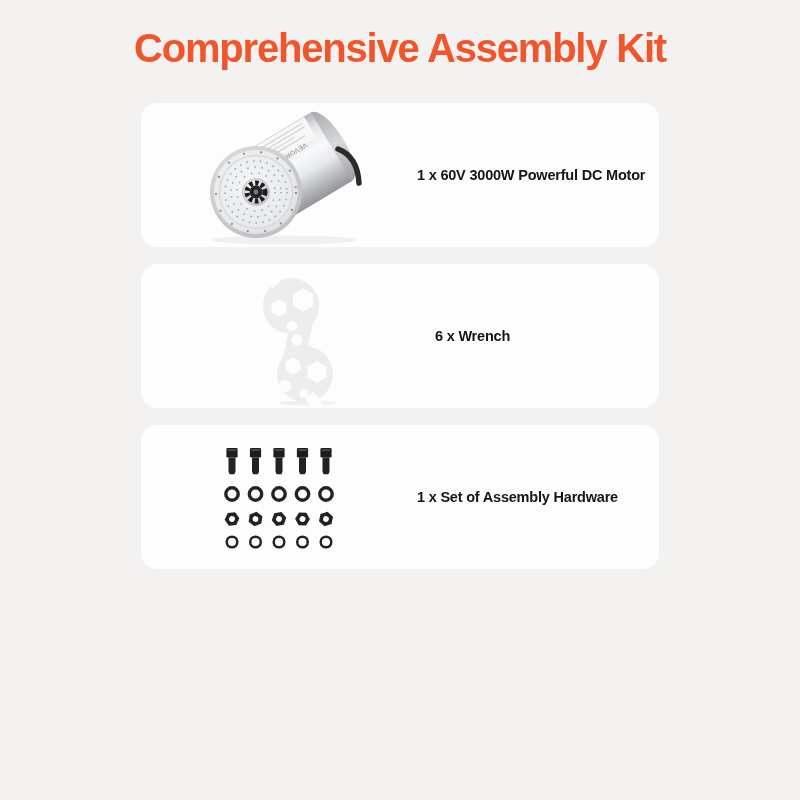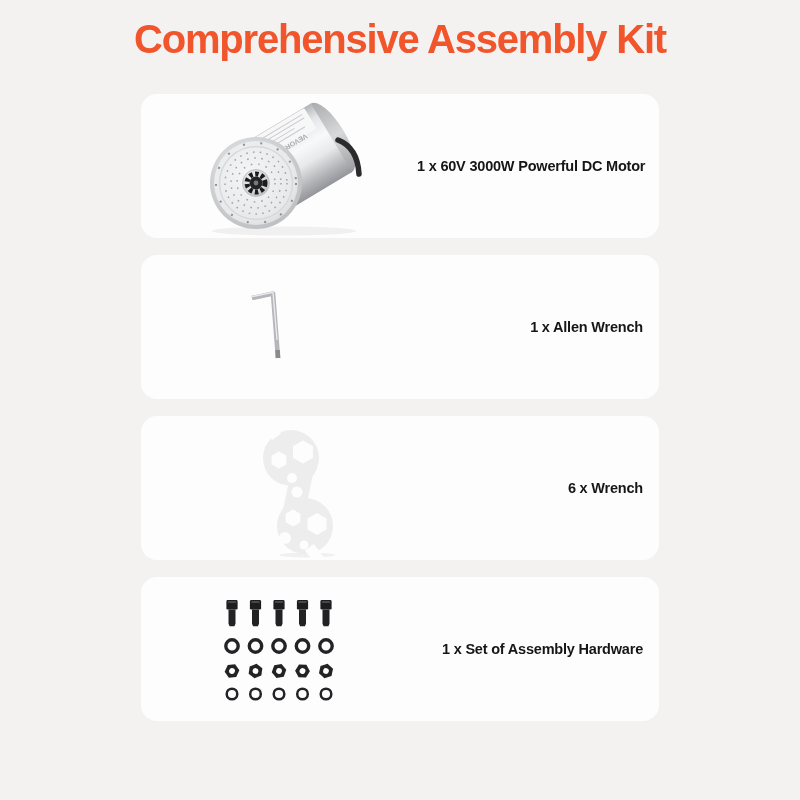--- a/index.html
+++ b/index.html
@@ -2,57 +2,56 @@
 <html><head>
 <meta charset="utf-8">
 <style>
   html,body{margin:0;padding:0;}
   body{
     width:800px;height:800px;
     background:#f3f2f0;
     font-family:"Liberation Sans", sans-serif;
     overflow:hidden;
   }
-  .page{width:800px;height:800px;box-sizing:border-box;padding-top:18px;}
+  .page{width:800px;height:800px;box-sizing:border-box;padding-top:27px;}
   .title{
     margin:0 0 34px 0;
     text-align:center;
     font-size:40px;
     line-height:1.05;
     font-weight:bold;
     letter-spacing:-1.2px;
     color:#f1552b;
   }
   .cards{width:518px;margin:0 auto;}
   .card{
     width:518px;height:144px;
     background:#fdfdfd;
     border-radius:16px;
     margin-bottom:17px;
     display:flex;
     align-items:center;
     box-sizing:border-box;
   }
-  .card:last-child{margin-bottom:0;gap:24px;}
+  .card:last-child{margin-bottom:0;}
   .media{
     width:276px;
     flex:0 0 276px;
     display:flex;
     align-items:center;
     justify-content:center;
   }
   .item-label{
     flex:1;
     font-size:14.5px;
     font-weight:bold;
     letter-spacing:-0.2px;
     color:#161616;
     padding-right:16px;
     white-space:nowrap;
-    text-align:right;
   }
   svg{display:block;}
 </style>
 </head>
 <body>
 
 <div class="page">
 
   <h1 class="title">Comprehensive Assembly Kit</h1>
 
@@ -112,30 +111,20 @@
           <circle cx="84" cy="87" r="9" fill="none" stroke="#1b1b1d" stroke-width="5" stroke-dasharray="3.4 2.5"></circle>
           <circle cx="84" cy="87" r="6.5" fill="#242427"></circle>
           <circle cx="84" cy="87" r="2.4" fill="#77797c"></circle>
 
           <path d="M166 44 C 179 49 186 61 187 78" stroke="#2b2b2e" stroke-width="5.5" fill="none" stroke-linecap="round"></path>
         </svg>
       </div>
       <div class="item-label">1 x 60V 3000W Powerful DC Motor</div>
     </section>
 
-    <section class="card">
-      <div class="media" style="margin-left:-12px;">
-        <svg width="46" height="78" viewBox="0 0 46 78">
-          <path d="M8 10 L29 5.5 L34 70" fill="none" stroke="#b5b6b9" stroke-width="4.6" stroke-linejoin="round"></path>
-          <path d="M8 8.6 L29 4.2 L33 52" fill="none" stroke="#e9eaec" stroke-width="1.4" stroke-linejoin="round"></path>
-          <path d="M33.6 62 L34 70" stroke="#8a8b8f" stroke-width="4.6" stroke-linecap="butt"></path>
-        </svg>
-      </div>
-      <div class="item-label">1 x Allen Wrench</div>
-    </section>
 
     <section class="card">
       <div class="media" style="margin-left:18px;margin-top:8px;">
         <svg width="92" height="132" viewBox="0 0 92 132">
           <ellipse cx="56" cy="129" rx="28" ry="2.5" fill="#000000" opacity="0.05"></ellipse>
           <g fill="#ededee">
             <circle cx="40" cy="32" r="28"></circle>
             <circle cx="54" cy="100" r="28"></circle>
             <g transform="translate(47 66) rotate(12)">
                 <rect x="-11" y="-36" width="22" height="72"></rect>

